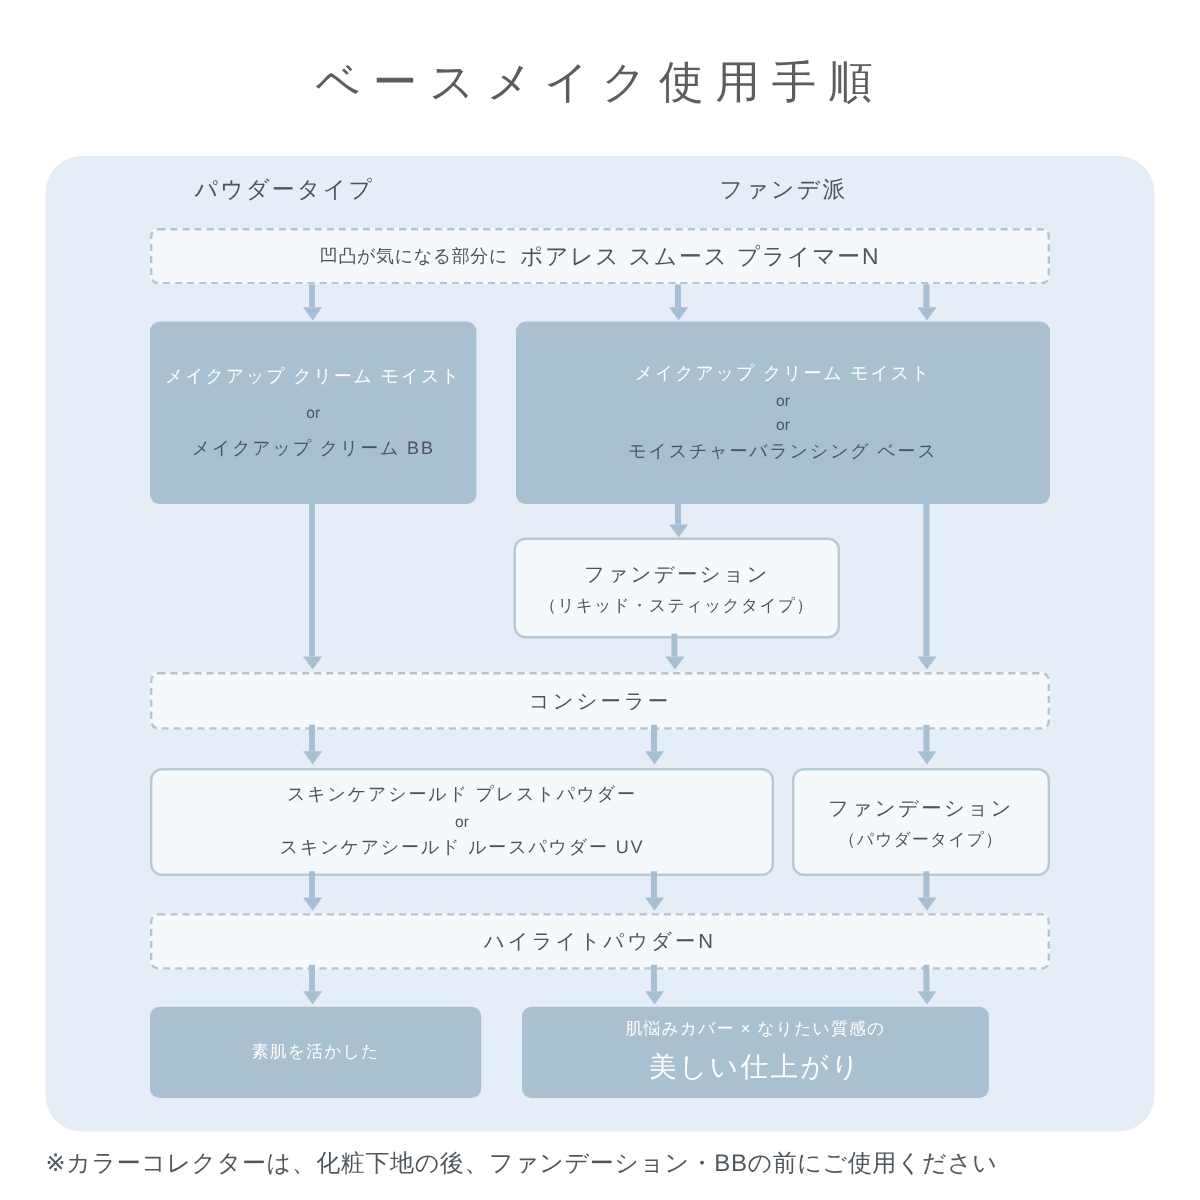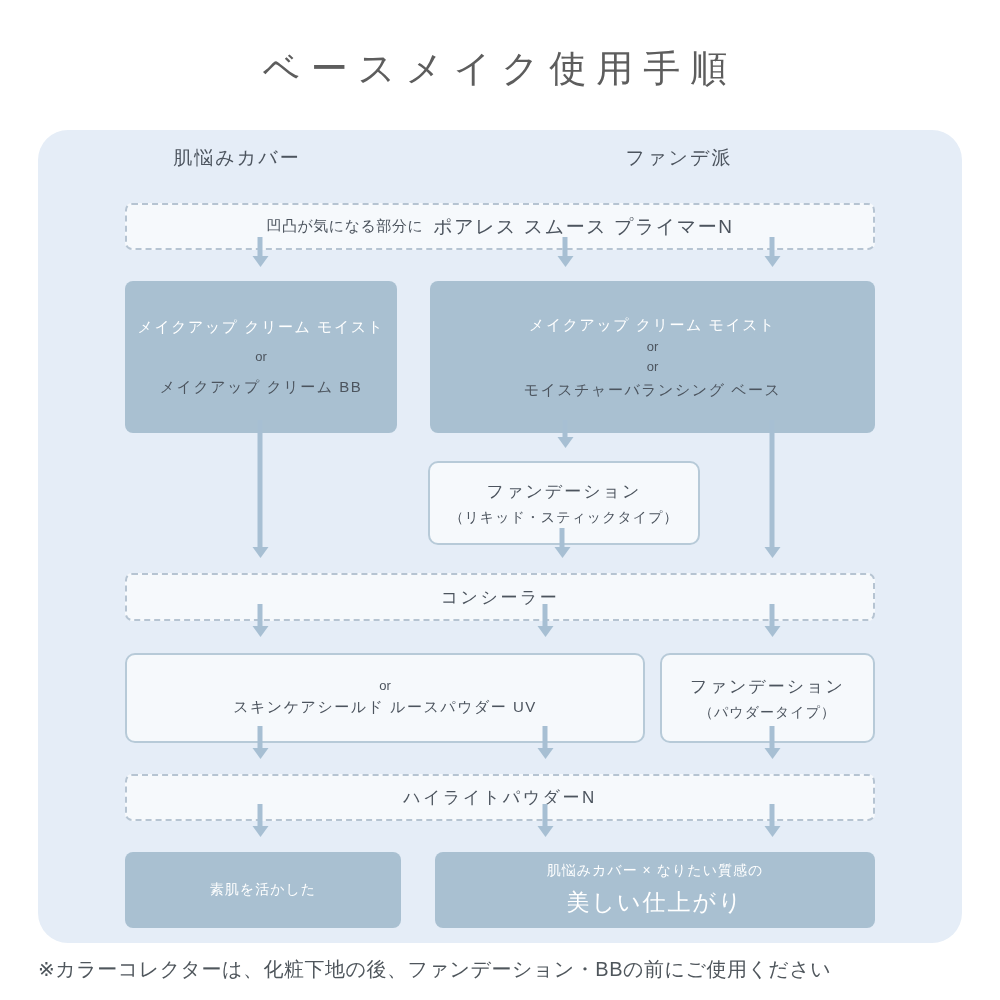--- a/index.html
+++ b/index.html
@@ -27,26 +27,25 @@
   }
   .container{
     position:absolute;left:38px;top:130px;width:924px;height:813px;
     background:var(--container-bg);border-radius:30px;
   }
   .col-header{
     position:absolute;top:145px;width:260px;text-align:center;
     font-size:19px;font-weight:500;letter-spacing:2px;color:var(--text-dark);
   }
   .col-header.left{left:107px;}
-  .col-header.right{left:549px;}
+  .col-header.right{left:523px;}
   .box{
     position:absolute;display:flex;flex-direction:column;
     align-items:center;justify-content:center;text-align:center;
     color:var(--text-dark);
-    margin-top:13px;
   }
   .box.dashed{
     background:var(--box-bg);
     border:2px dashed var(--dashed-border);border-radius:7px;
   }
   .box.outlined{
     background:var(--box-bg);
     border:2px solid var(--box-border);border-radius:10px;
   }
   .box.blue{
@@ -79,21 +78,21 @@
     font-size:20px;letter-spacing:0.5px;color:var(--footnote-color);
   }
 </style>
 </head>
 <body>
 
 <h1 class="page-title">ベースメイク使用手順</h1>
 
 <div class="container"></div>
 
-<div class="col-header left">肌悩みカバー</div>
+<div class="col-header left">パウダータイプ</div>
 <div class="col-header right">ファンデ派</div>
 
 <div class="box dashed" style="left:125px;top:190px;width:746px;height:43px;">
   <div class="row">
     <span class="cond-text">凹凸が気になる部分に</span>
     <span class="product-text">ポアレス スムース プライマーN</span>
   </div>
 </div>
 
 <div class="box blue" style="left:125px;top:268px;width:272px;height:152px;gap:11px;">
@@ -112,38 +111,39 @@
 <div class="box outlined" style="left:428px;top:448px;width:268px;height:80px;">
   <div class="box-name">ファンデーション</div>
   <div class="box-type">（リキッド・スティックタイプ）</div>
 </div>
 
 <div class="box dashed" style="left:125px;top:560px;width:746px;height:44px;">
   <div class="step-label">コンシーラー</div>
 </div>
 
 <div class="box outlined" style="left:125px;top:640px;width:516px;height:86px;gap:3px;">
+  <div class="line dark">スキンケアシールド プレストパウダー</div>
   <div class="or">or</div>
   <div class="line dark">スキンケアシールド ルースパウダー UV</div>
 </div>
 
 <div class="box outlined" style="left:660px;top:640px;width:211px;height:86px;">
   <div class="box-name">ファンデーション</div>
   <div class="box-type">（パウダータイプ）</div>
 </div>
 
 <div class="box dashed" style="left:125px;top:761px;width:746px;height:43px;">
   <div class="step-label">ハイライトパウダーN</div>
 </div>
 
 <div class="box blue" style="left:125px;top:839px;width:276px;height:76px;">
   <div class="result-subtitle">素肌を活かした</div>
 </div>
 
-<div class="box blue" style="left:435px;top:839px;width:440px;height:76px;">
+<div class="box blue" style="left:435px;top:839px;width:389px;height:76px;">
   <div class="result-subtitle">肌悩みカバー × なりたい質感の</div>
   <div class="result-title">美しい仕上がり</div>
 </div>
 
 <div class="arrow" style="left:260px;top:237px;height:19px;"></div>
 <div class="arrow" style="left:565px;top:237px;height:19px;"></div>
 <div class="arrow" style="left:772px;top:237px;height:19px;"></div>
 
 <div class="arrow" style="left:260px;top:420px;height:127px;"></div>
 <div class="arrow" style="left:565px;top:420px;height:17px;"></div>

